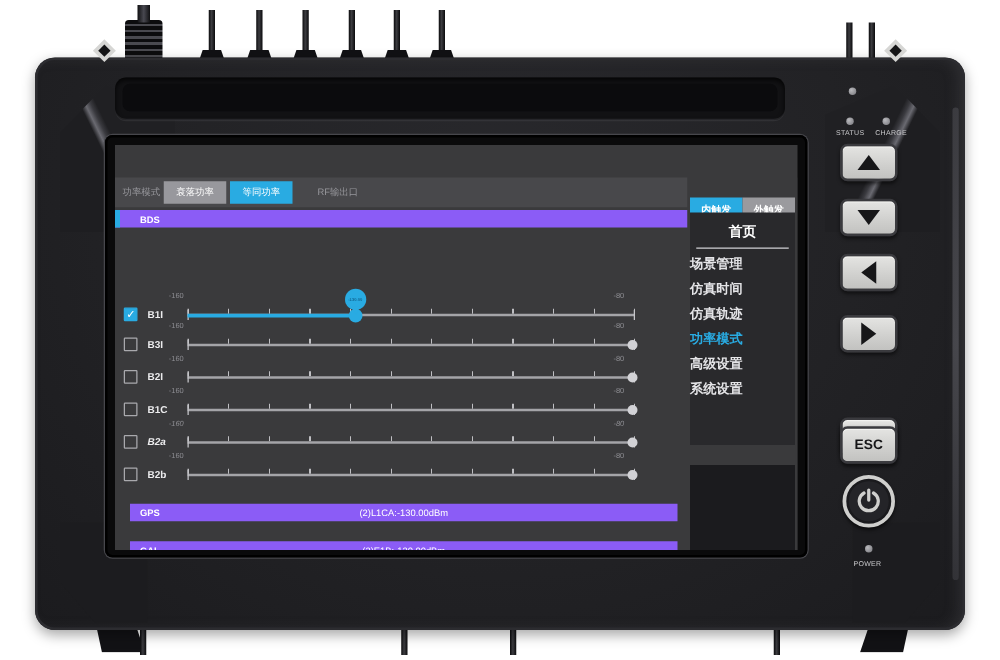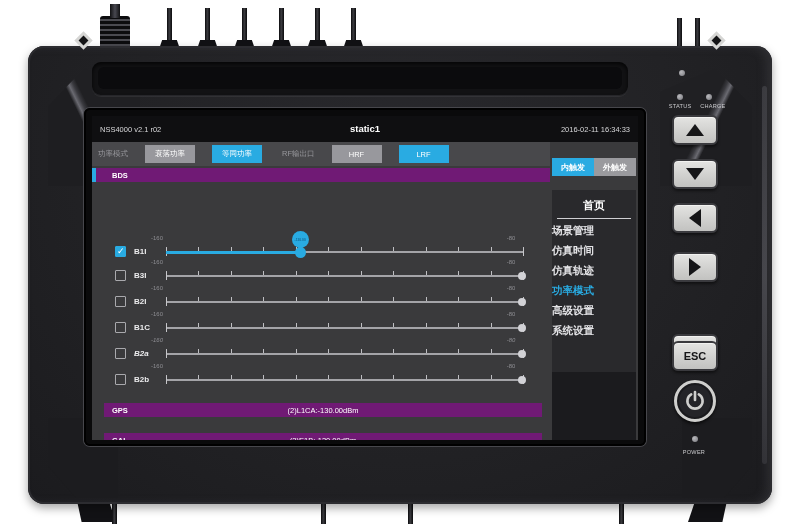--- a/index.html
+++ b/index.html
@@ -57,32 +57,32 @@
     box-shadow:0 0 0 1px #47474c, inset 0 0 0 2px #000;}
   .lcd{position:absolute;left:8px;top:8px;width:546px;height:324px;background:#3a3a3c;overflow:hidden;}
 
   .topbar{position:absolute;left:0;top:0;width:546px;height:26px;background:#0f0f11;color:#d8d8da;}
   .tb-left{position:absolute;left:8px;top:9px;font-size:7.5px;}
   .tb-title{position:absolute;left:0;right:0;top:7px;text-align:center;font-size:9.5px;font-weight:bold;color:#fff;}
   .tb-right{position:absolute;right:8px;top:9px;font-size:7.5px;}
 
   .tabband{position:absolute;left:0;top:26px;width:458px;height:24px;background:#48484b;display:flex;align-items:center;}
   .band-label{color:#97979c;font-size:7.5px;margin-left:6px;white-space:nowrap;}
-  .band-btn{height:18px;min-width:50px;padding:0 6px;margin-left:17px;display:flex;align-items:center;justify-content:center;
+  .band-btn{height:18px;min-width:50px;padding:0 6px;margin-left:3px;display:flex;align-items:center;justify-content:center;
     color:#fff;font-size:7.5px;background:#98989d;cursor:pointer;white-space:nowrap;}
   .band-btn.active{background:#29abe2;}
   .gap12{width:14px;}
 
   .main{position:absolute;left:0;top:50px;width:458px;bottom:0;background:#3a3a3c;}
-  .groupbar{position:absolute;height:14px;background:#701a75;color:#fff;}
+  .groupbar{position:absolute;height:14px;background:#8b5cf6;color:#fff;}
   .groupbar .gname{position:absolute;left:20px;top:3px;font-size:7.5px;font-weight:bold;}
   .groupbar .gval{position:absolute;left:0;right:0;top:3px;text-align:center;font-size:7.5px;}
   .accent-tab{position:absolute;left:0;top:0;width:4px;height:100%;background:#29abe2;}
 
-  .srow{position:absolute;left:0;width:458px;height:24px;margin-left:16px;}
+  .srow{position:absolute;left:0;width:458px;height:24px;}
   .cbx{position:absolute;left:7px;top:6px;width:11px;height:11px;border:1px solid #a9a9ad;background:transparent;border-radius:1px;cursor:pointer;}
   .cbx.checked{background:#29abe2;border-color:#29abe2;}
   .cbx.checked::after{content:"✓";position:absolute;left:1px;top:-1px;color:#fff;font-size:9px;font-weight:bold;}
   .sig-label{position:absolute;left:26px;top:7px;font-size:8px;font-weight:bold;color:#ececee;}
   .slider{position:absolute;left:58px;top:0;width:358px;height:24px;cursor:pointer;}
   .track{position:absolute;left:0;right:0;top:11px;height:2px;background:#a4a4a8;}
   .track::before,.track::after{content:"";position:absolute;top:-3px;width:1px;height:8px;background:#c6c6ca;}
   .track::before{left:0;} .track::after{right:0;}
   .ticks{position:absolute;left:0;right:0;top:7px;height:4px;
     background:repeating-linear-gradient(90deg,#bfbfc3 0 1px,transparent 1px 32.5px);}
@@ -97,21 +97,21 @@
   .balloon::after{content:"";position:absolute;left:5px;bottom:-4px;width:7px;height:7px;background:#29abe2;
     clip-path:polygon(0 0,100% 0,50% 100%);}
   .balloon span{font-size:6px;transform:scale(.55);color:#126a96;font-weight:bold;white-space:nowrap;}
 
   
   .sidebar{position:absolute;left:458px;top:26px;width:88px;bottom:0;background:#3a3a3c;}
   .trigtabs{position:absolute;left:2px;top:16px;width:84px;height:18px;display:flex;}
   .trigtab{flex:1;display:flex;align-items:center;justify-content:center;color:#fff;font-size:8px;font-weight:bold;
     background:#9a9a9e;cursor:pointer;white-space:nowrap;}
   .trigtab.active{background:#29abe2;}
-  .menu{position:absolute;left:2px;top:48px;width:84px;height:186px;background:#29292c;}
+  .menu{position:absolute;left:2px;top:28px;width:84px;height:186px;background:#29292c;}
   .menu-header{position:absolute;left:0;right:0;top:8px;text-align:center;color:#fff;font-size:11px;font-weight:bold;cursor:pointer;}
   .menu-divider{position:absolute;left:5px;right:5px;top:28px;height:1px;background:#cfcfd3;}
   .menu-item{position:absolute;left:0;right:0;color:#e4e4e7;font-size:10.5px;font-weight:bold;cursor:pointer;}
   .menu-item.active{color:#29abe2;}
   .start-area{position:absolute;left:2px;top:230px;width:84px;height:94px;background:#1b1b1e;}
   .start-circle{position:absolute;left:474px;top:264px;width:56px;height:56px;border-radius:50%;background:#29abe2;
     border:2px solid #1584b8;box-shadow:0 0 0 3px rgba(41,171,226,.45);display:flex;align-items:center;justify-content:center;
     color:#fff;font-size:16px;font-weight:bold;cursor:pointer;letter-spacing:1px;}
 </style>
 </head>
@@ -150,38 +150,29 @@
     <div class="bumper br"></div>
     <div class="diamond" style="left:49px;top:-12px;"></div>
     <div class="diamond" style="right:49px;top:-12px;"></div>
   </div>
 
   <div class="slot"></div>
 
   <div class="screen">
     <div class="lcd">
 
-      <div class="topbar">
-        <span class="tb-left">NSS4000 v2.1 r02</span>
-        <span class="tb-title">static1</span>
-        <span class="tb-right">2016-02-11 16:34:33</span>
-      </div>
 
       <div class="tabband">
         <span class="band-label">功率模式</span>
         <span id="power-mode-btns" style="display:flex;">
             <span class="band-btn">衰落功率</span>
             <span class="band-btn active">等同功率</span>
           </span>
         <span class="gap12"></span>
         <span class="band-label">RF输出口</span>
-        <span id="rf-out-btns" style="display:flex;">
-            <span class="band-btn">HRF</span>
-            <span class="band-btn active">LRF</span>
-          </span>
       </div>
 
       <div class="main">
         <div class="groupbar" style="left:0;top:2px;width:458px;">
           <div class="accent-tab"></div>
           <span class="gname">BDS</span>
         </div>
         <div id="slider-rows">
             <div class="srow" style="top: 74px;">
               <span class="cbx checked"></span>

